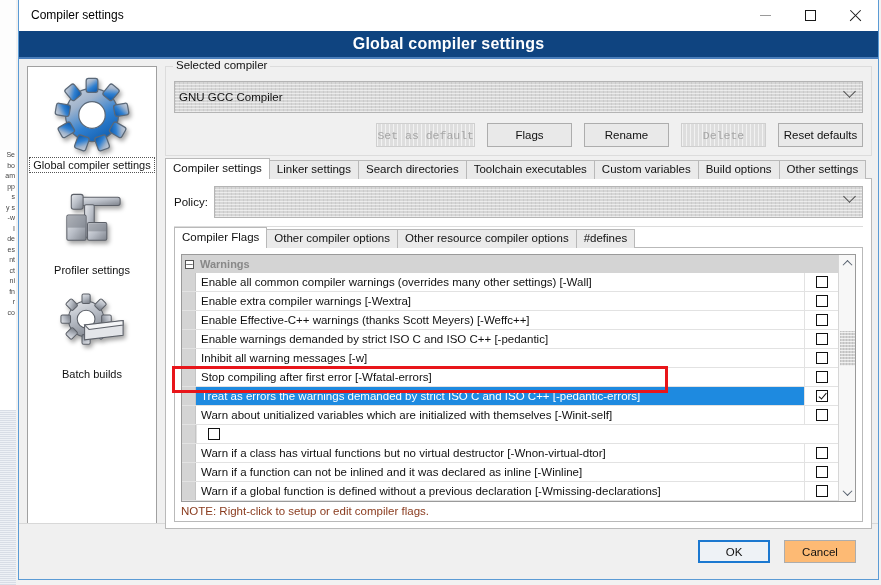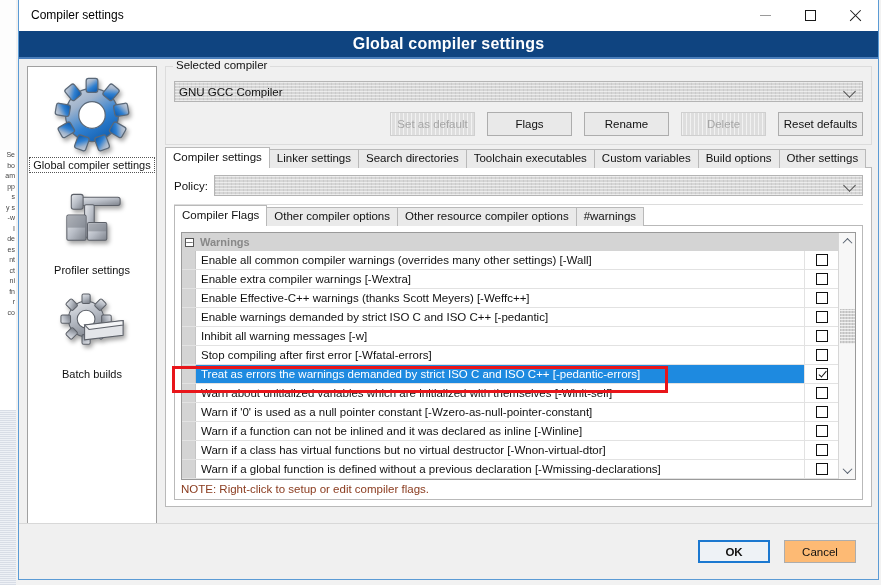--- a/index.html
+++ b/index.html
@@ -106,21 +106,21 @@
   .groupbox {
     border: 1px solid #dcdcdc; position: relative;
     padding: 14px 8px 8px 8px; margin-bottom: 2px;
   }
   .groupbox > .gb-title {
     position:absolute; top: -8px; left: 7px; background: #f0f0f0;
     font-size: 11.5px; color: #111; padding: 0 3px;
   }
 
   .combo {
-    height: 21px; border: 1px solid #b4b4b4;
+    height: 32px; border: 1px solid #b4b4b4;
     background:
       repeating-linear-gradient(0deg, rgba(255,255,255,.55) 0 1px, rgba(0,0,0,0) 1px 3px),
       repeating-linear-gradient(90deg, rgba(190,190,190,.5) 0 1px, rgba(0,0,0,0) 1px 4px),
       #d6d6d6;
     display:flex; align-items:center; padding: 0 4px;
     font-size: 11.5px; color:#111; position: relative;
   }
   .combo .chev { position:absolute; right: 8px; top: 5px; }
   .chev-dn {
     display:block; width: 9px; height: 9px;
@@ -132,20 +132,21 @@
   .btn {
     min-width: 85px; height: 24px; font-size: 11.5px; color: #111;
     border: 1px solid #adadad; background: #e9e9e9;
     display:flex; align-items:center; justify-content:center;
   }
   .btn.disabled {
     color: #a6a6a6; border-color: #cfcfcf;
     background:
       repeating-linear-gradient(90deg, rgba(255,255,255,.6) 0 1px, rgba(0,0,0,0) 1px 4px),
       #dedede;
+    font-family: Liberation Mono, monospace;
   }
 
   
   .tabstrip { display:flex; align-items:flex-end; height: 21px; position: relative; z-index: 2; }
   .tab {
     font-size: 11.5px; color: #111; padding: 2px 7px 3px 7px;
     border: 1px solid #b9b9b9; border-bottom: none; background: #eaeaea;
     margin-right: -1px; height: 19px; white-space: nowrap;
   }
   .tab.active { background: #fff; height: 21px; padding-top: 3px; position: relative; z-index: 3; }
@@ -234,21 +235,21 @@
   #footer {
     height: 56px; flex: none; border-top: 1px solid #d8d8d8;
     display:flex; align-items:center; justify-content:flex-end;
     padding-right: 22px; gap: 14px; background: #f0f0f0;
   }
   .fbtn {
     width: 72px; height: 23px; font-size: 11.5px;
     border: 1px solid #adadad; background: #fdba74; color:#111;
     display:flex; align-items:center; justify-content:center;
   }
-  .fbtn.primary { border: 2px solid #1b78d0; background: #eef2f6; font-weight: bold; }
+  .fbtn.primary { border: 2px solid #1b78d0; background: #eef2f6; }
 
   
   #annot {
     position: absolute; border: 3px solid #e8151a; pointer-events: none;
     left: 172px; top: 366px; width: 496px; height: 27px; z-index: 50;
   }
 
   
   .gearwrap { filter: drop-shadow(2px 3px 2px rgba(0,0,0,.35)); }
 </style>
@@ -437,21 +438,21 @@
               <span class="chev-dn"></span>
             </span>
           </div>
         </div>
 
         <div class="inner-wrap">
           <div class="tabstrip">
             <div class="tab active">Compiler Flags</div>
             <div class="tab">Other compiler options</div>
             <div class="tab">Other resource compiler options</div>
-            <div class="tab">#warnings</div>
+            <div class="tab">#defines</div>
           </div>
 
           <div class="tabpanel" style="padding:6px 6px 4px 6px;">
 
             <div class="flaglist">
               <div class="flag-scrollarea">
 
                 <div class="grp-header">
                   <span class="expander">─</span>
                   <span class="grp-label">Warnings</span>
@@ -511,35 +512,34 @@
                   </div>
                   <div class="frow">
                     <div class="gutter"></div>
                     <div class="fl-text">Warn about unitialized variables which are initialized with themselves  [-Winit-self]</div>
                     <div class="fl-check">
                         <span class="cbox"></span>
                       </div>
                   </div>
                   <div class="frow">
                     <div class="gutter"></div>
-                    <div class="fl-text">Warn if '0' is used as a null pointer constant  [-Wzero-as-null-pointer-constant]</div>
+                    <div class="fl-check">
+                        <span class="cbox"></span>
+                      </div>
+                  </div>
+                  <div class="frow">
+                    <div class="gutter"></div>
+                    <div class="fl-text">Warn if a class has virtual functions but no virtual destructor  [-Wnon-virtual-dtor]</div>
                     <div class="fl-check">
                         <span class="cbox"></span>
                       </div>
                   </div>
                   <div class="frow">
                     <div class="gutter"></div>
                     <div class="fl-text">Warn if a function can not be inlined and it was declared as inline  [-Winline]</div>
-                    <div class="fl-check">
-                        <span class="cbox"></span>
-                      </div>
-                  </div>
-                  <div class="frow">
-                    <div class="gutter"></div>
-                    <div class="fl-text">Warn if a class has virtual functions but no virtual destructor  [-Wnon-virtual-dtor]</div>
                     <div class="fl-check">
                         <span class="cbox"></span>
                       </div>
                   </div>
                   <div class="frow">
                     <div class="gutter"></div>
                     <div class="fl-text">Warn if a global function is defined without a previous declaration  [-Wmissing-declarations]</div>
                     <div class="fl-check">
                         <span class="cbox"></span>
                       </div>

